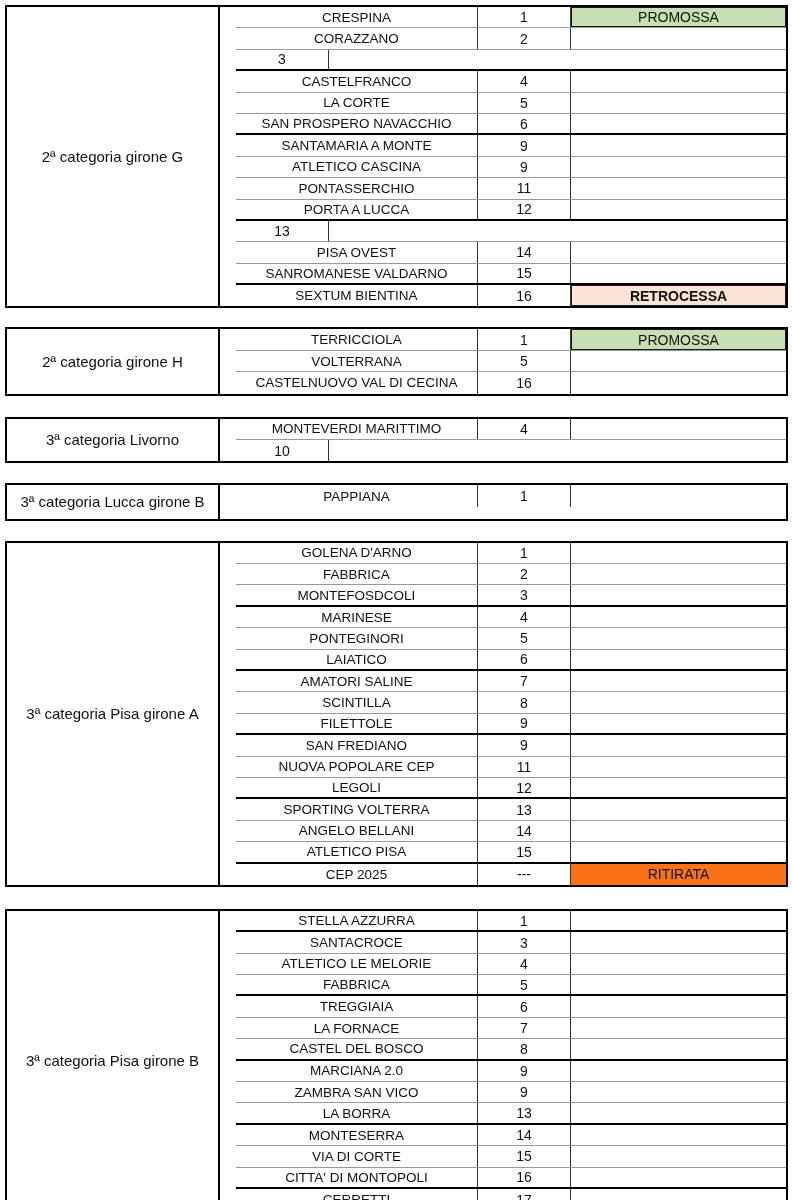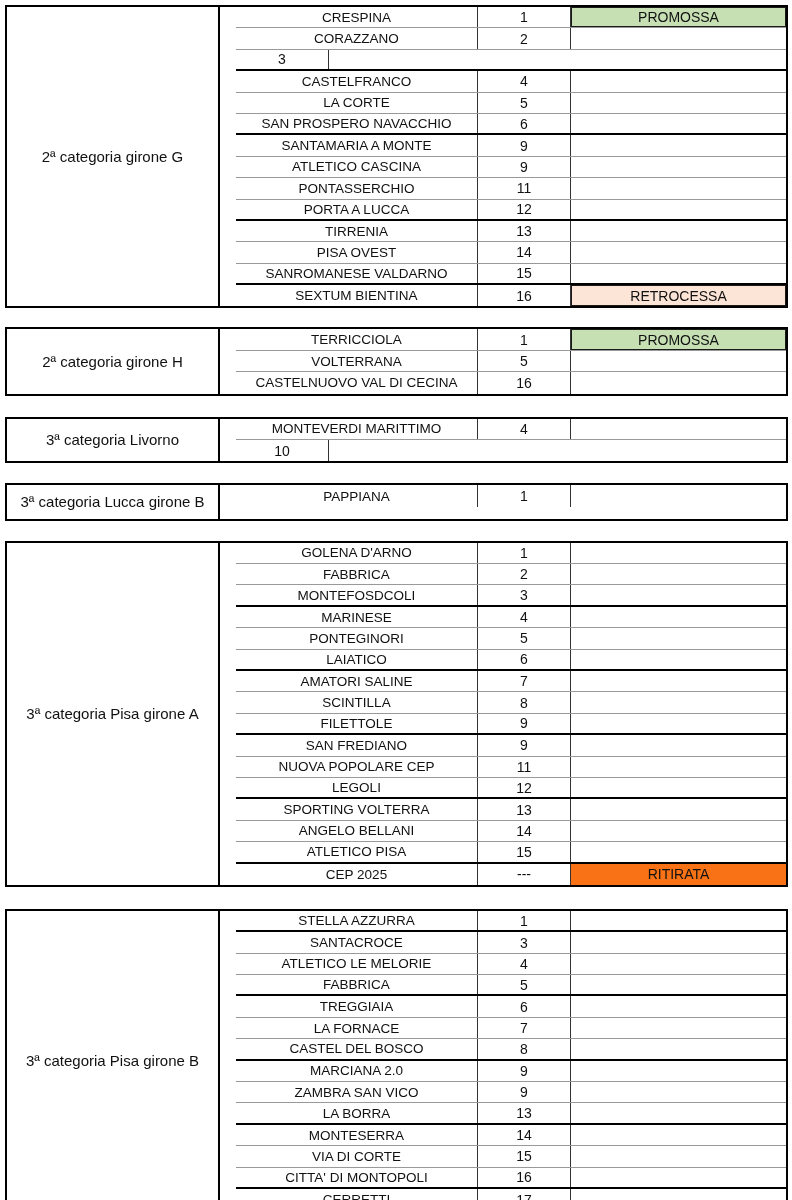--- a/index.html
+++ b/index.html
@@ -41,21 +41,21 @@
     align-items: center;
     justify-content: center;
     font-size: 13.5px;
     white-space: nowrap;
     overflow: hidden;
   }
   .team-cell { flex: 0 0 242px; border-right: 1px solid #333; }
   .pos-cell  { flex: 0 0 93px;  border-right: 1px solid #333; font-size: 14px; }
   .status-cell { flex: 1 1 auto; font-size: 14px; }
   .status-promossa   { box-shadow: inset 0 0 0 1px #1a1a1a; }
-  .status-retrocessa { box-shadow: inset 0 0 0 1px #1a1a1a; }
+  .status-retrocessa { box-shadow: inset 0 0 0 1px #1a1a1a; font-weight: bold; }
 </style>
 </head>
 <body>
 
 <div id="page">
     <div class="block" style="margin-bottom: 19px;">
       <div class="label-cell">2ª categoria girone G</div>
       <div class="rows">
         <div class="row">
           <div class="cell team-cell">CRESPINA</div>
@@ -100,21 +100,20 @@
           <div class="cell team-cell">PONTASSERCHIO</div>
           <div class="cell pos-cell">11</div>
           <div class="cell status-cell"></div>
         </div>
         <div class="row thick">
           <div class="cell team-cell">PORTA A LUCCA</div>
           <div class="cell pos-cell">12</div>
           <div class="cell status-cell"></div>
         </div>
         <div class="row">
-          <div class="cell team-cell">TIRRENIA</div>
           <div class="cell pos-cell">13</div>
           <div class="cell status-cell"></div>
         </div>
         <div class="row">
           <div class="cell team-cell">PISA OVEST</div>
           <div class="cell pos-cell">14</div>
           <div class="cell status-cell"></div>
         </div>
         <div class="row thick">
           <div class="cell team-cell">SANROMANESE VALDARNO</div>

